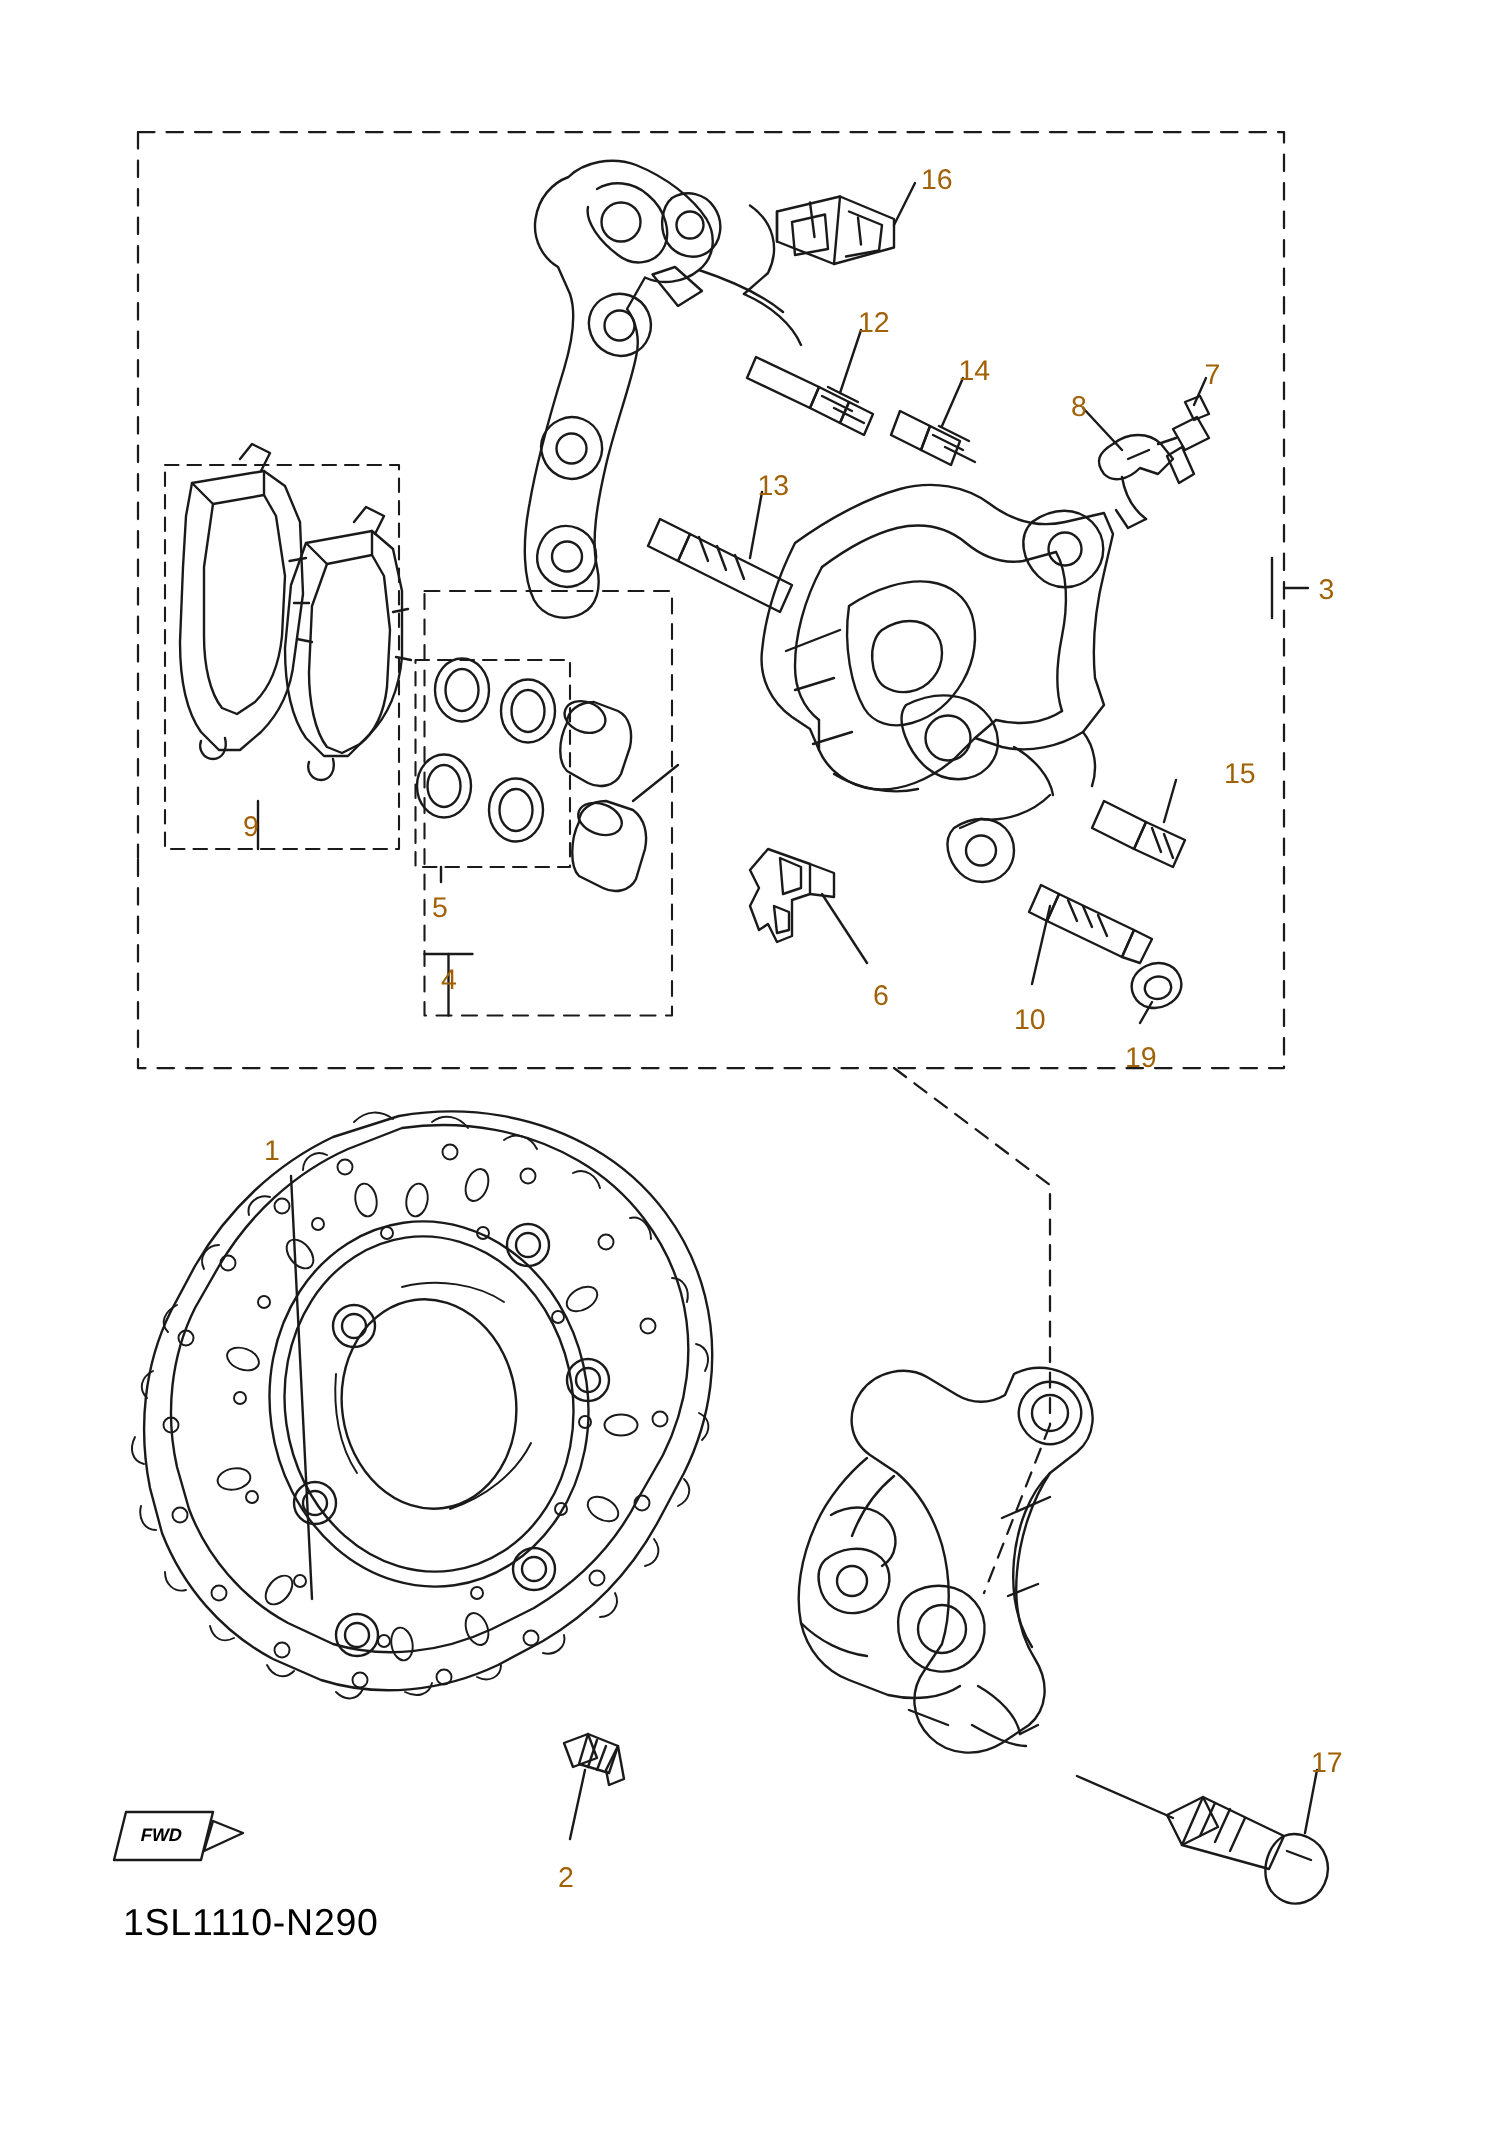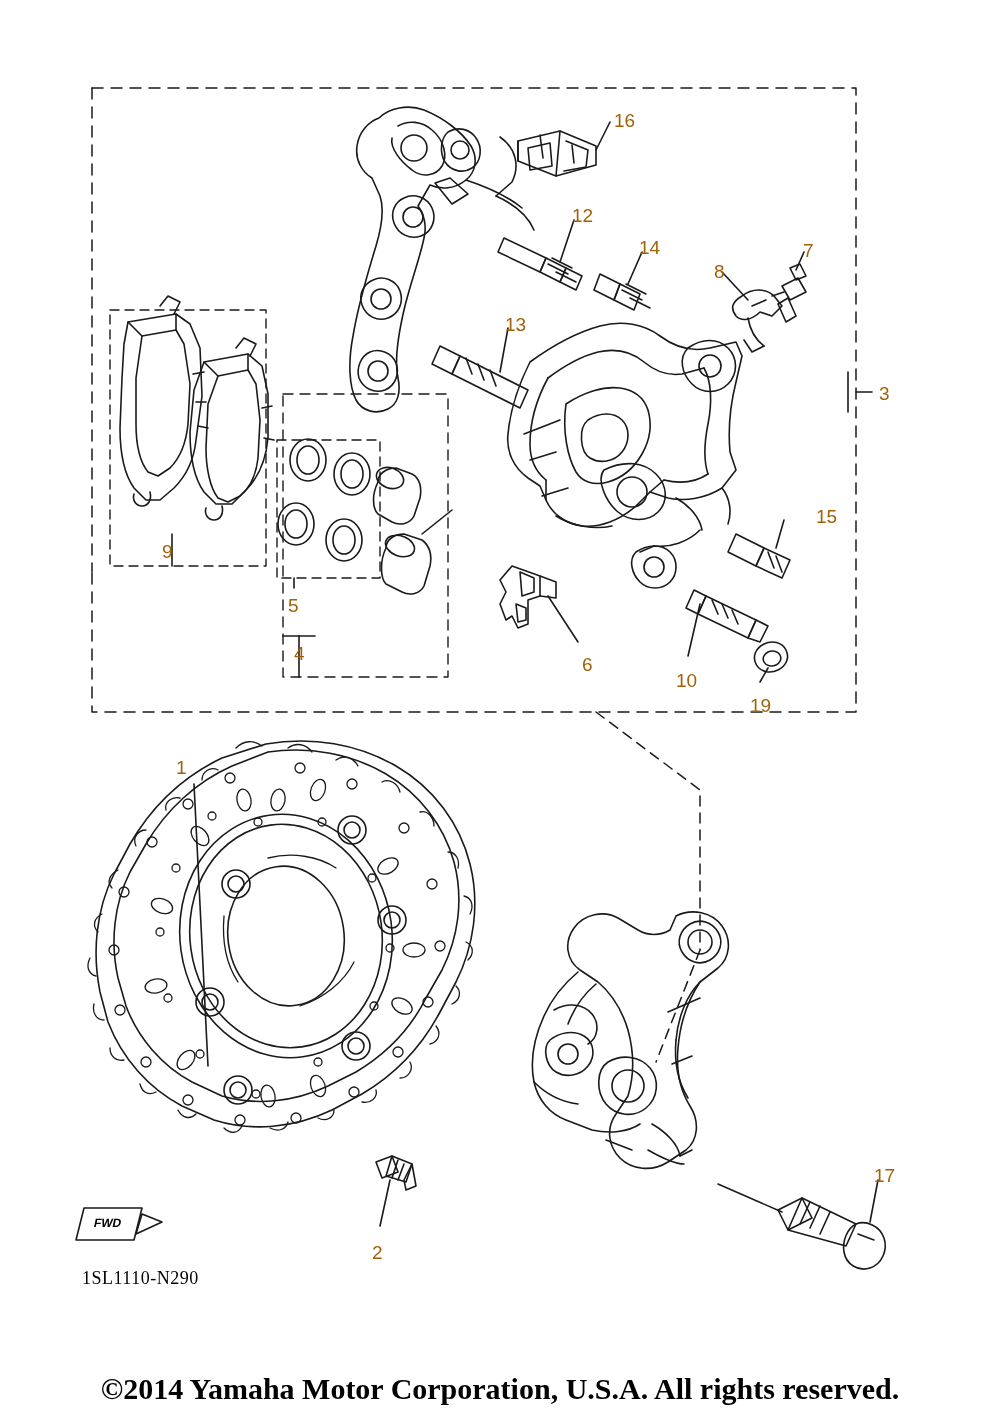--- a/index.html
+++ b/index.html
@@ -16,22 +16,22 @@
   .callout {
     position: absolute;
     font-family: "Liberation Sans", sans-serif;
     font-size: 19px;
     color: #a16207;
     white-space: nowrap;
   }
   .partcode {
     position: absolute;
     left: 82px; top: 1268px;
-    font-family: Liberation Serif, serif;
-    font-size: 18px;
+    font-family: Liberation Sans, sans-serif;
+    font-size: 25px;
     letter-spacing: 0.5px;
   }
   .copyright {
     position: absolute;
     left: 0; right: 0;
     top: 1372px;
     text-align: center;
     font-family: "Liberation Serif", serif;
     font-weight: bold;
     font-size: 30px;
@@ -471,14 +471,13 @@
   <div class="callout" style="left:750px; top:695px;">19</div>
   <div class="callout" style="left:572px; top:205px;">12</div>
   <div class="callout" style="left:505px; top:314px;">13</div>
   <div class="callout" style="left:639px; top:237px;text-align:center;">14</div>
   <div class="callout" style="left:780px; top:506px;margin-left:36px;">15</div>
   <div class="callout" style="left:614px; top:110px;">16</div>
   <div class="callout" style="left:874px; top:1165px;">17</div>
 
   <div class="fwd-label">FWD</div>
   <div class="partcode">1SL1110-N290</div>
-  <div class="copyright">©2014 Yamaha Motor Corporation, U.S.A. All rights reserved.</div>
 </div>
 
 </body></html>

